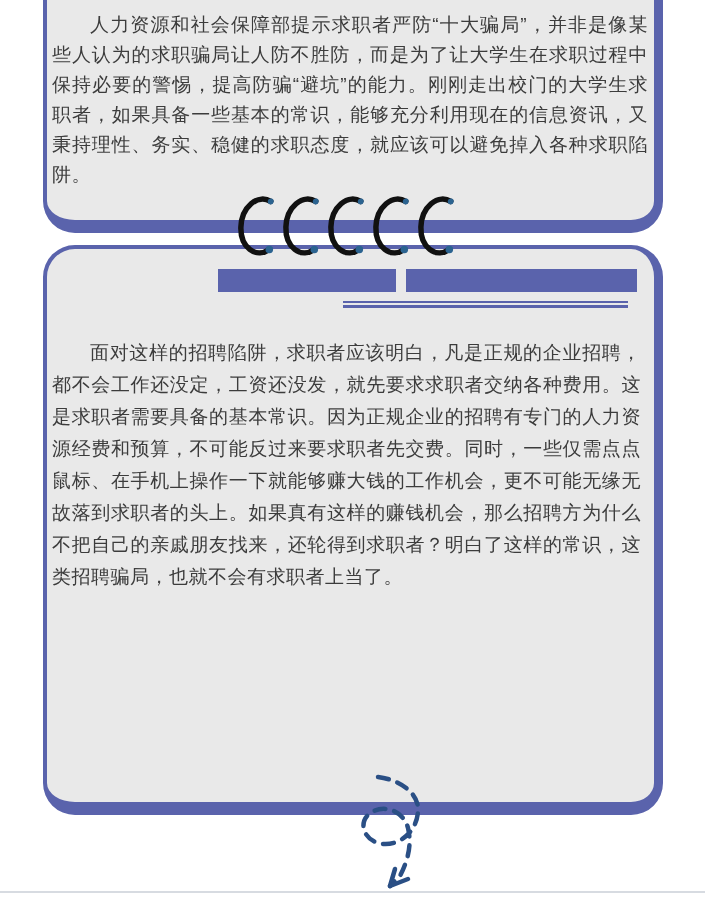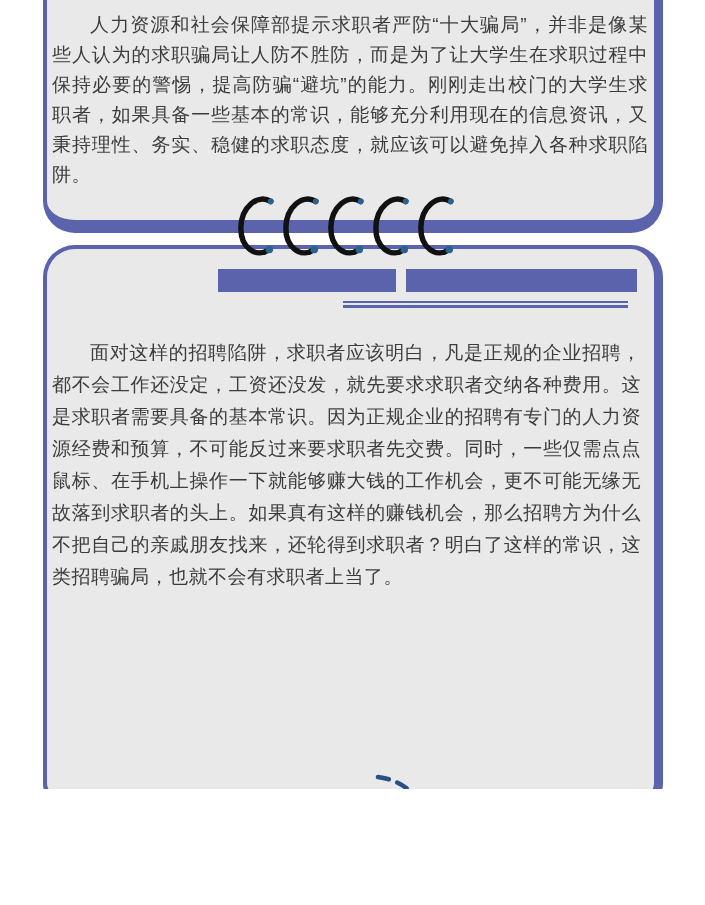--- a/index.html
+++ b/index.html
@@ -2,21 +2,21 @@
 <html><head>
 <meta charset="utf-8">
 <style>
   html,body{margin:0;padding:0;}
   body{
     width:705px;height:905px;
     font-family:"Liberation Sans",sans-serif;
     background:#ffffff;
   }
   .page{
-    position:relative;width:705px;height:789px;
+    position:relative;width:705px;height:905px;
     background:#ffffff;overflow:hidden;
   }
   .card{
     position:absolute;left:43px;width:620px;
     background:#e9e9e9;
     border:4px solid #5a63ac;
     border-right-width:9px;
     border-bottom-width:13px;
     border-radius:32px;
     box-sizing:border-box;

